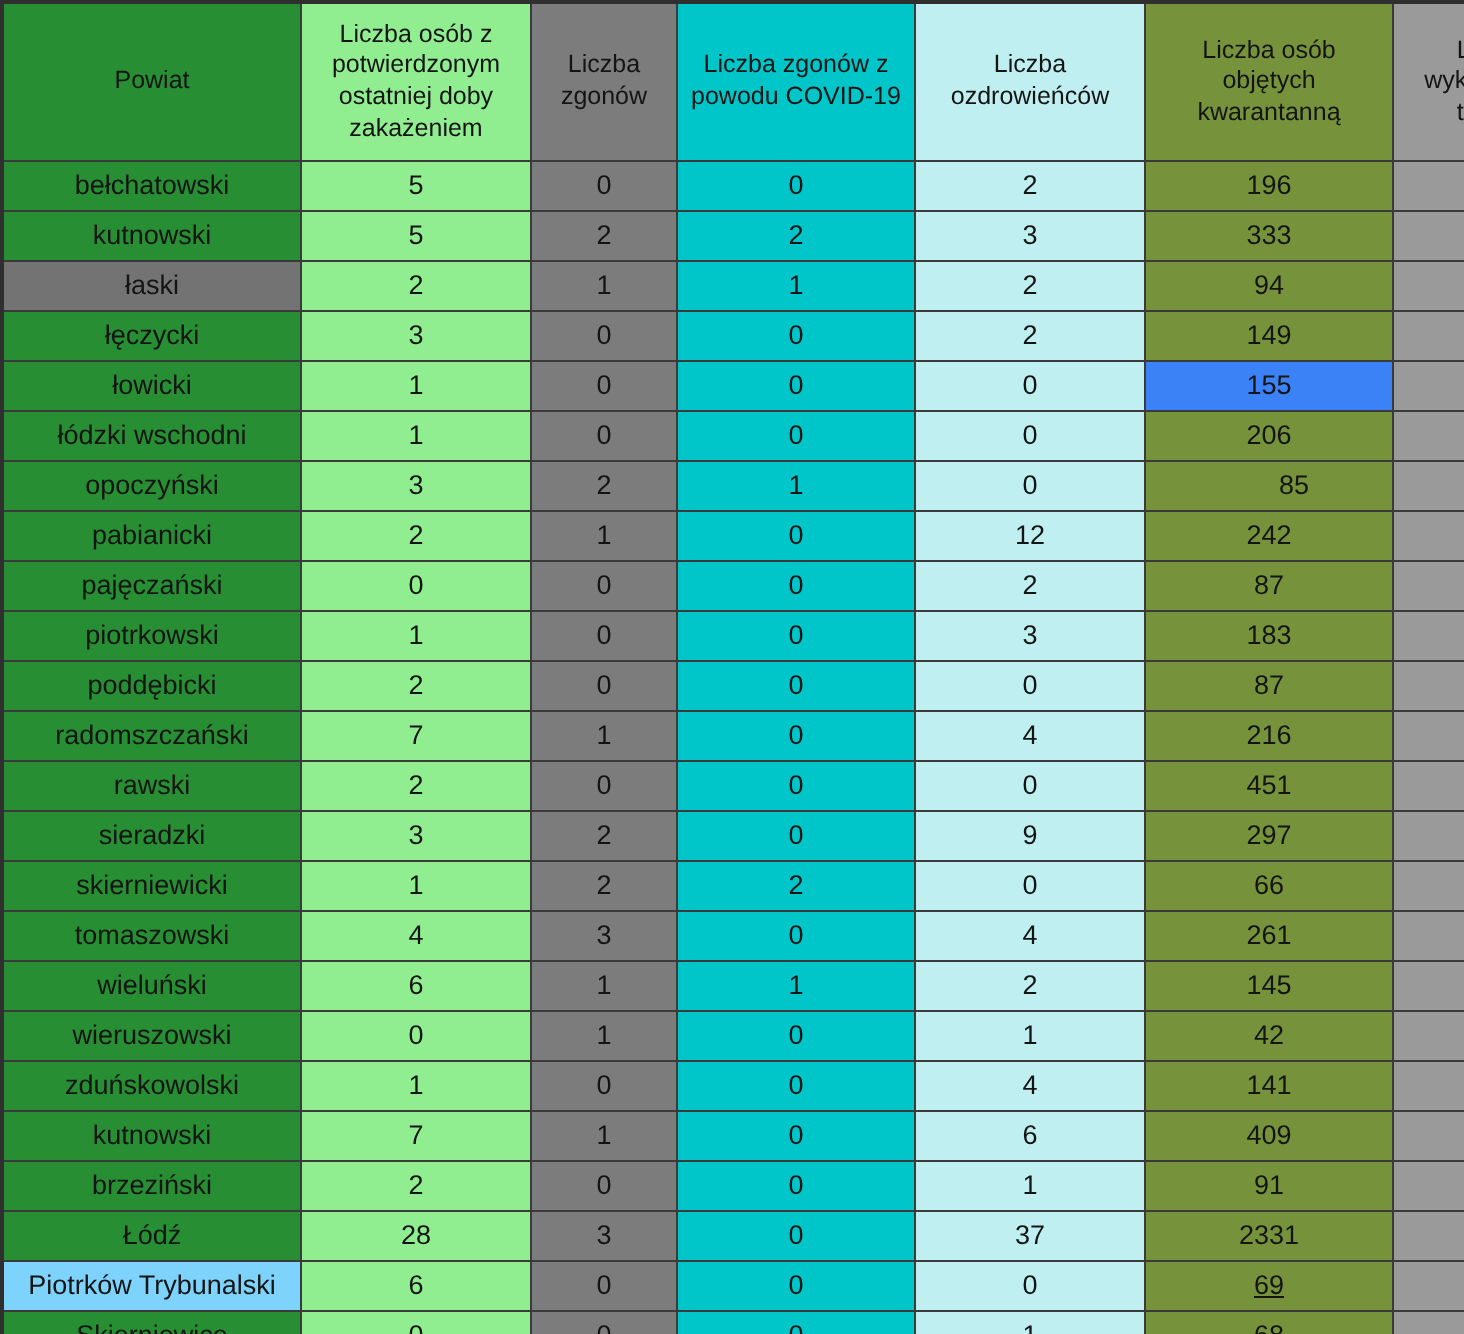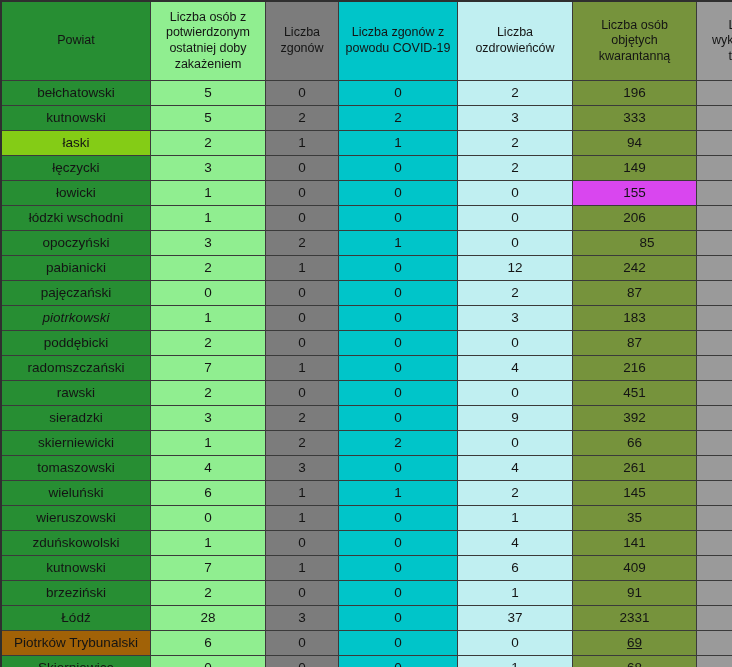--- a/index.html
+++ b/index.html
@@ -75,21 +75,21 @@
         <tr>
           <td class="powiat-col" style="background: rgb(39, 142, 51);">kutnowski</td>
           <td style="background: rgb(144, 238, 144);">5</td>
           <td style="background: rgb(124, 124, 124);">2</td>
           <td style="background: rgb(0, 197, 201);">2</td>
           <td style="background: rgb(192, 239, 241);">3</td>
           <td style="background: rgb(118, 147, 60);">333</td>
           <td style="background: rgb(154, 154, 154);">142</td>
         </tr>
         <tr>
-          <td class="powiat-col" style="background: #84cc16; margin-top: 32px;">łaski</td>
+          <td class="powiat-col" style="background: #737373; margin-top: 32px;">łaski</td>
           <td style="background: rgb(144, 238, 144);">2</td>
           <td style="background: rgb(124, 124, 124);">1</td>
           <td style="background: rgb(0, 197, 201);">1</td>
           <td style="background: rgb(192, 239, 241);">2</td>
           <td style="background: rgb(118, 147, 60);">94</td>
           <td style="background: rgb(154, 154, 154);">66</td>
         </tr>
         <tr>
           <td class="powiat-col" style="background: rgb(39, 142, 51);">łęczycki</td>
           <td style="background: rgb(144, 238, 144);">3</td>
@@ -98,21 +98,21 @@
           <td style="background: rgb(192, 239, 241);">2</td>
           <td style="background: rgb(118, 147, 60);">149</td>
           <td style="background: rgb(154, 154, 154);">70</td>
         </tr>
         <tr>
           <td class="powiat-col" style="background: rgb(39, 142, 51);">łowicki</td>
           <td style="background: rgb(144, 238, 144);">1</td>
           <td style="background: rgb(124, 124, 124);">0</td>
           <td style="background: rgb(0, 197, 201);">0</td>
           <td style="background: rgb(192, 239, 241);">0</td>
-          <td style="background: #d946ef; margin-left: 48px;">155</td>
+          <td style="background: #3b82f6; margin-left: 48px;">155</td>
           <td style="background: rgb(154, 154, 154);">129</td>
         </tr>
         <tr>
           <td class="powiat-col" style="background: rgb(39, 142, 51);">łódzki wschodni</td>
           <td style="background: rgb(144, 238, 144);">1</td>
           <td style="background: rgb(124, 124, 124);">0</td>
           <td style="background: rgb(0, 197, 201);">0</td>
           <td style="background: rgb(192, 239, 241);">0</td>
           <td style="background: rgb(118, 147, 60);">206</td>
           <td style="background: rgb(154, 154, 154);">159</td>
@@ -138,21 +138,21 @@
         <tr>
           <td class="powiat-col" style="background: rgb(39, 142, 51);">pajęczański</td>
           <td style="background: rgb(144, 238, 144);">0</td>
           <td style="background: rgb(124, 124, 124);">0</td>
           <td style="background: rgb(0, 197, 201);">0</td>
           <td style="background: rgb(192, 239, 241);">2</td>
           <td style="background: rgb(118, 147, 60);">87</td>
           <td style="background: rgb(154, 154, 154);">81</td>
         </tr>
         <tr>
-          <td class="powiat-col" style="background: rgb(39, 142, 51); font-style: italic;">piotrkowski</td>
+          <td class="powiat-col" style="background: rgb(39, 142, 51);">piotrkowski</td>
           <td style="background: rgb(144, 238, 144);">1</td>
           <td style="background: rgb(124, 124, 124);">0</td>
           <td style="background: rgb(0, 197, 201);">0</td>
           <td style="background: rgb(192, 239, 241);">3</td>
           <td style="background: rgb(118, 147, 60);">183</td>
           <td style="background: rgb(154, 154, 154);">149</td>
         </tr>
         <tr>
           <td class="powiat-col" style="background: rgb(39, 142, 51);">poddębicki</td>
           <td style="background: rgb(144, 238, 144);">2</td>
@@ -179,21 +179,21 @@
           <td style="background: rgb(192, 239, 241);">0</td>
           <td style="background: rgb(118, 147, 60);">451</td>
           <td style="background: rgb(154, 154, 154);">62</td>
         </tr>
         <tr>
           <td class="powiat-col" style="background: rgb(39, 142, 51);">sieradzki</td>
           <td style="background: rgb(144, 238, 144);">3</td>
           <td style="background: rgb(124, 124, 124);">2</td>
           <td style="background: rgb(0, 197, 201);">0</td>
           <td style="background: rgb(192, 239, 241);">9</td>
-          <td style="background: rgb(118, 147, 60);">392</td>
+          <td style="background: rgb(118, 147, 60);">297</td>
           <td style="background: rgb(154, 154, 154);">152</td>
         </tr>
         <tr>
           <td class="powiat-col" style="background: rgb(39, 142, 51);">skierniewicki</td>
           <td style="background: rgb(144, 238, 144);">1</td>
           <td style="background: rgb(124, 124, 124);">2</td>
           <td style="background: rgb(0, 197, 201);">2</td>
           <td style="background: rgb(192, 239, 241);">0</td>
           <td style="background: rgb(118, 147, 60);">66</td>
           <td style="background: rgb(154, 154, 154);">59</td>
@@ -215,21 +215,21 @@
           <td style="background: rgb(192, 239, 241);">2</td>
           <td style="background: rgb(118, 147, 60);">145</td>
           <td style="background: rgb(154, 154, 154);">109</td>
         </tr>
         <tr>
           <td class="powiat-col" style="background: rgb(39, 142, 51);">wieruszowski</td>
           <td style="background: rgb(144, 238, 144);">0</td>
           <td style="background: rgb(124, 124, 124);">1</td>
           <td style="background: rgb(0, 197, 201);">0</td>
           <td style="background: rgb(192, 239, 241);">1</td>
-          <td style="background: rgb(118, 147, 60);">35</td>
+          <td style="background: rgb(118, 147, 60);">42</td>
           <td style="background: rgb(154, 154, 154);">33</td>
         </tr>
         <tr>
           <td class="powiat-col" style="background: rgb(39, 142, 51);">zduńskowolski</td>
           <td style="background: rgb(144, 238, 144);">1</td>
           <td style="background: rgb(124, 124, 124);">0</td>
           <td style="background: rgb(0, 197, 201);">0</td>
           <td style="background: rgb(192, 239, 241);">4</td>
           <td style="background: rgb(118, 147, 60);">141</td>
           <td style="background: rgb(154, 154, 154);">76</td>
@@ -255,21 +255,21 @@
         <tr>
           <td class="powiat-col" style="background: rgb(39, 142, 51);">Łódź</td>
           <td style="background: rgb(144, 238, 144);">28</td>
           <td style="background: rgb(124, 124, 124);">3</td>
           <td style="background: rgb(0, 197, 201);">0</td>
           <td style="background: rgb(192, 239, 241);">37</td>
           <td style="background: rgb(118, 147, 60);">2331</td>
           <td style="background: rgb(154, 154, 154);">1609</td>
         </tr>
         <tr>
-          <td class="powiat-col" style="background: #a16207;">Piotrków Trybunalski</td>
+          <td class="powiat-col" style="background: #7dd3fc;">Piotrków Trybunalski</td>
           <td style="background: rgb(144, 238, 144);">6</td>
           <td style="background: rgb(124, 124, 124);">0</td>
           <td style="background: rgb(0, 197, 201);">0</td>
           <td style="background: rgb(192, 239, 241);">0</td>
           <td style="background: rgb(118, 147, 60); text-decoration: underline;">69</td>
           <td style="background: rgb(154, 154, 154);">146</td>
         </tr>
         <tr>
           <td class="powiat-col" style="background: rgb(39, 142, 51);">Skierniewice</td>
           <td style="background: rgb(144, 238, 144);">0</td>

